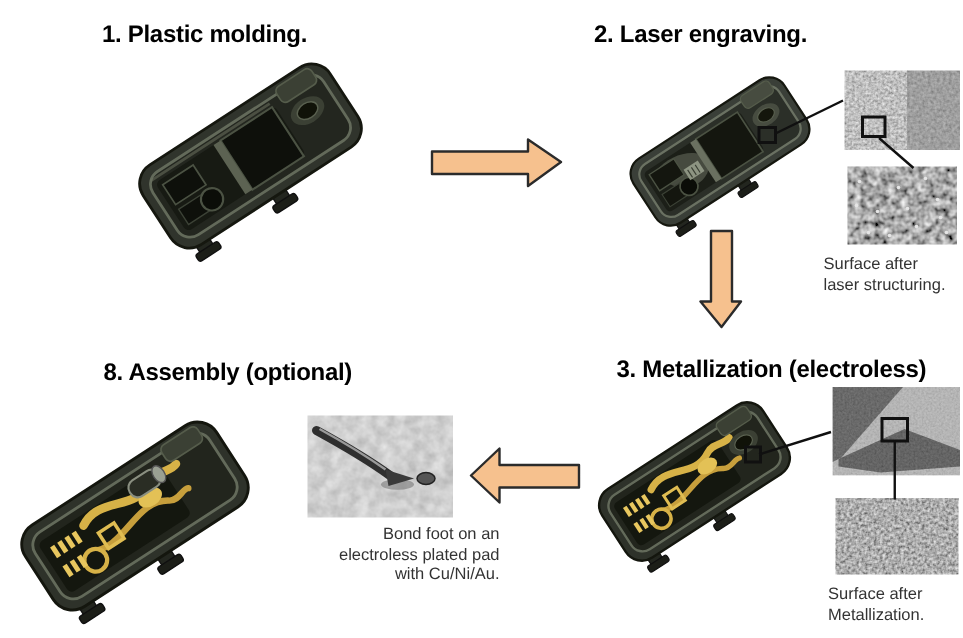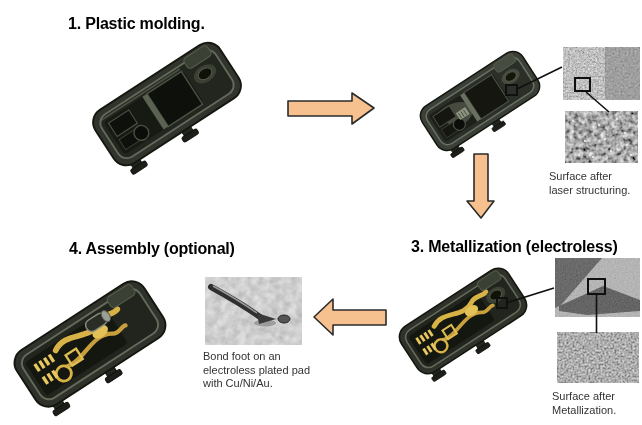--- a/index.html
+++ b/index.html
@@ -28,22 +28,23 @@
   }
   .callout-line { stroke:#101010; stroke-width:1.6; }
   .callout-square { fill:none; stroke:#101010; stroke-width:2; }
 </style>
 </head>
 <body>
 
 <div class="canvas">
 
   <h2 class="step-title" style="left:68px; top:15px;">1. Plastic molding.</h2>
+  <h2 class="step-title" style="left:396px; top:15px;">2. Laser engraving.</h2>
   <h2 class="step-title" style="left:411px; top:238px;">3. Metallization (electroless)</h2>
-  <h2 class="step-title" style="left:69px; top:240px;">4. Assembly (optional)</h2>
+  <h2 class="step-title" style="left:69px; top:240px;">8. Assembly (optional)</h2>
 
   <svg class="abs" style="left:72px; top:32px;" width="190" height="150" viewBox="0 0 190 150">
     <g transform="translate(95,72) rotate(-33) scale(0.93)">
       <rect x="-68" y="31" width="11" height="9" fill="#23261f" stroke="#141414"></rect>
       <rect x="-72" y="38" width="19" height="6" rx="2" fill="#1c1e18" stroke="#101010"></rect>
       <rect x="-3" y="32" width="11" height="9" fill="#23261f" stroke="#141414"></rect>
       <rect x="-7" y="39" width="19" height="6" rx="2" fill="#1c1e18" stroke="#101010"></rect>
       <rect x="-80" y="-34" width="160" height="68" rx="16" fill="#30342c" stroke="#15170f" stroke-width="2"></rect>
       <rect x="-73" y="-27" width="146" height="54" rx="11" fill="#23261f" stroke="#636a5a" stroke-width="2"></rect>
       <rect x="-68" y="-21" width="102" height="42" rx="4" fill="#171a13"></rect>
@@ -255,21 +256,21 @@
     <path d="M 6,10 C 28,22 44,32 55,40" stroke="#2f2f2f" stroke-width="6" fill="none" stroke-linecap="round"></path>
     <polygon points="52,36 71,42 54,47" fill="#3a3a3a"></polygon>
     <path d="M 8,9 C 28,20 42,29 52,36" stroke="#9a9a9a" stroke-width="1.5" fill="none"></path>
     <ellipse cx="79" cy="42" rx="6" ry="4" fill="#555" stroke="#222"></ellipse>
   </svg>
 
   <div class="caption" style="left:549px; top:170px; width:95px;">Surface after
 laser structuring.</div>
   <div class="caption" style="left:552px; top:390px; width:90px;">Surface after
 Metallization.</div>
-  <div class="caption" style="left:203px; top:350px; width:130px;">Bond foot on an
+  <div class="caption" style="left:203px; top:350px; width:130px;text-align:right;">Bond foot on an
 electroless plated pad
 with Cu/Ni/Au.</div>
 
   <svg class="overlay" width="642" height="425">
     <polygon class="arrow" points="288,101 352,101 352,93 374,108 352,124 352,116 288,116"></polygon>
     <polygon class="arrow" points="474,154 488,154 488,201 494,201 481,218 467,201 474,201"></polygon>
     <polygon class="arrow" points="314,317 333,299 333,310 386,310 386,325 333,325 333,335"></polygon>
     <rect x="506" y="85" width="11" height="10" class="callout-square"></rect>
     <rect x="497" y="298" width="10" height="10" class="callout-square"></rect>
     <line x1="517" y1="89" x2="562" y2="67" class="callout-line"></line>

